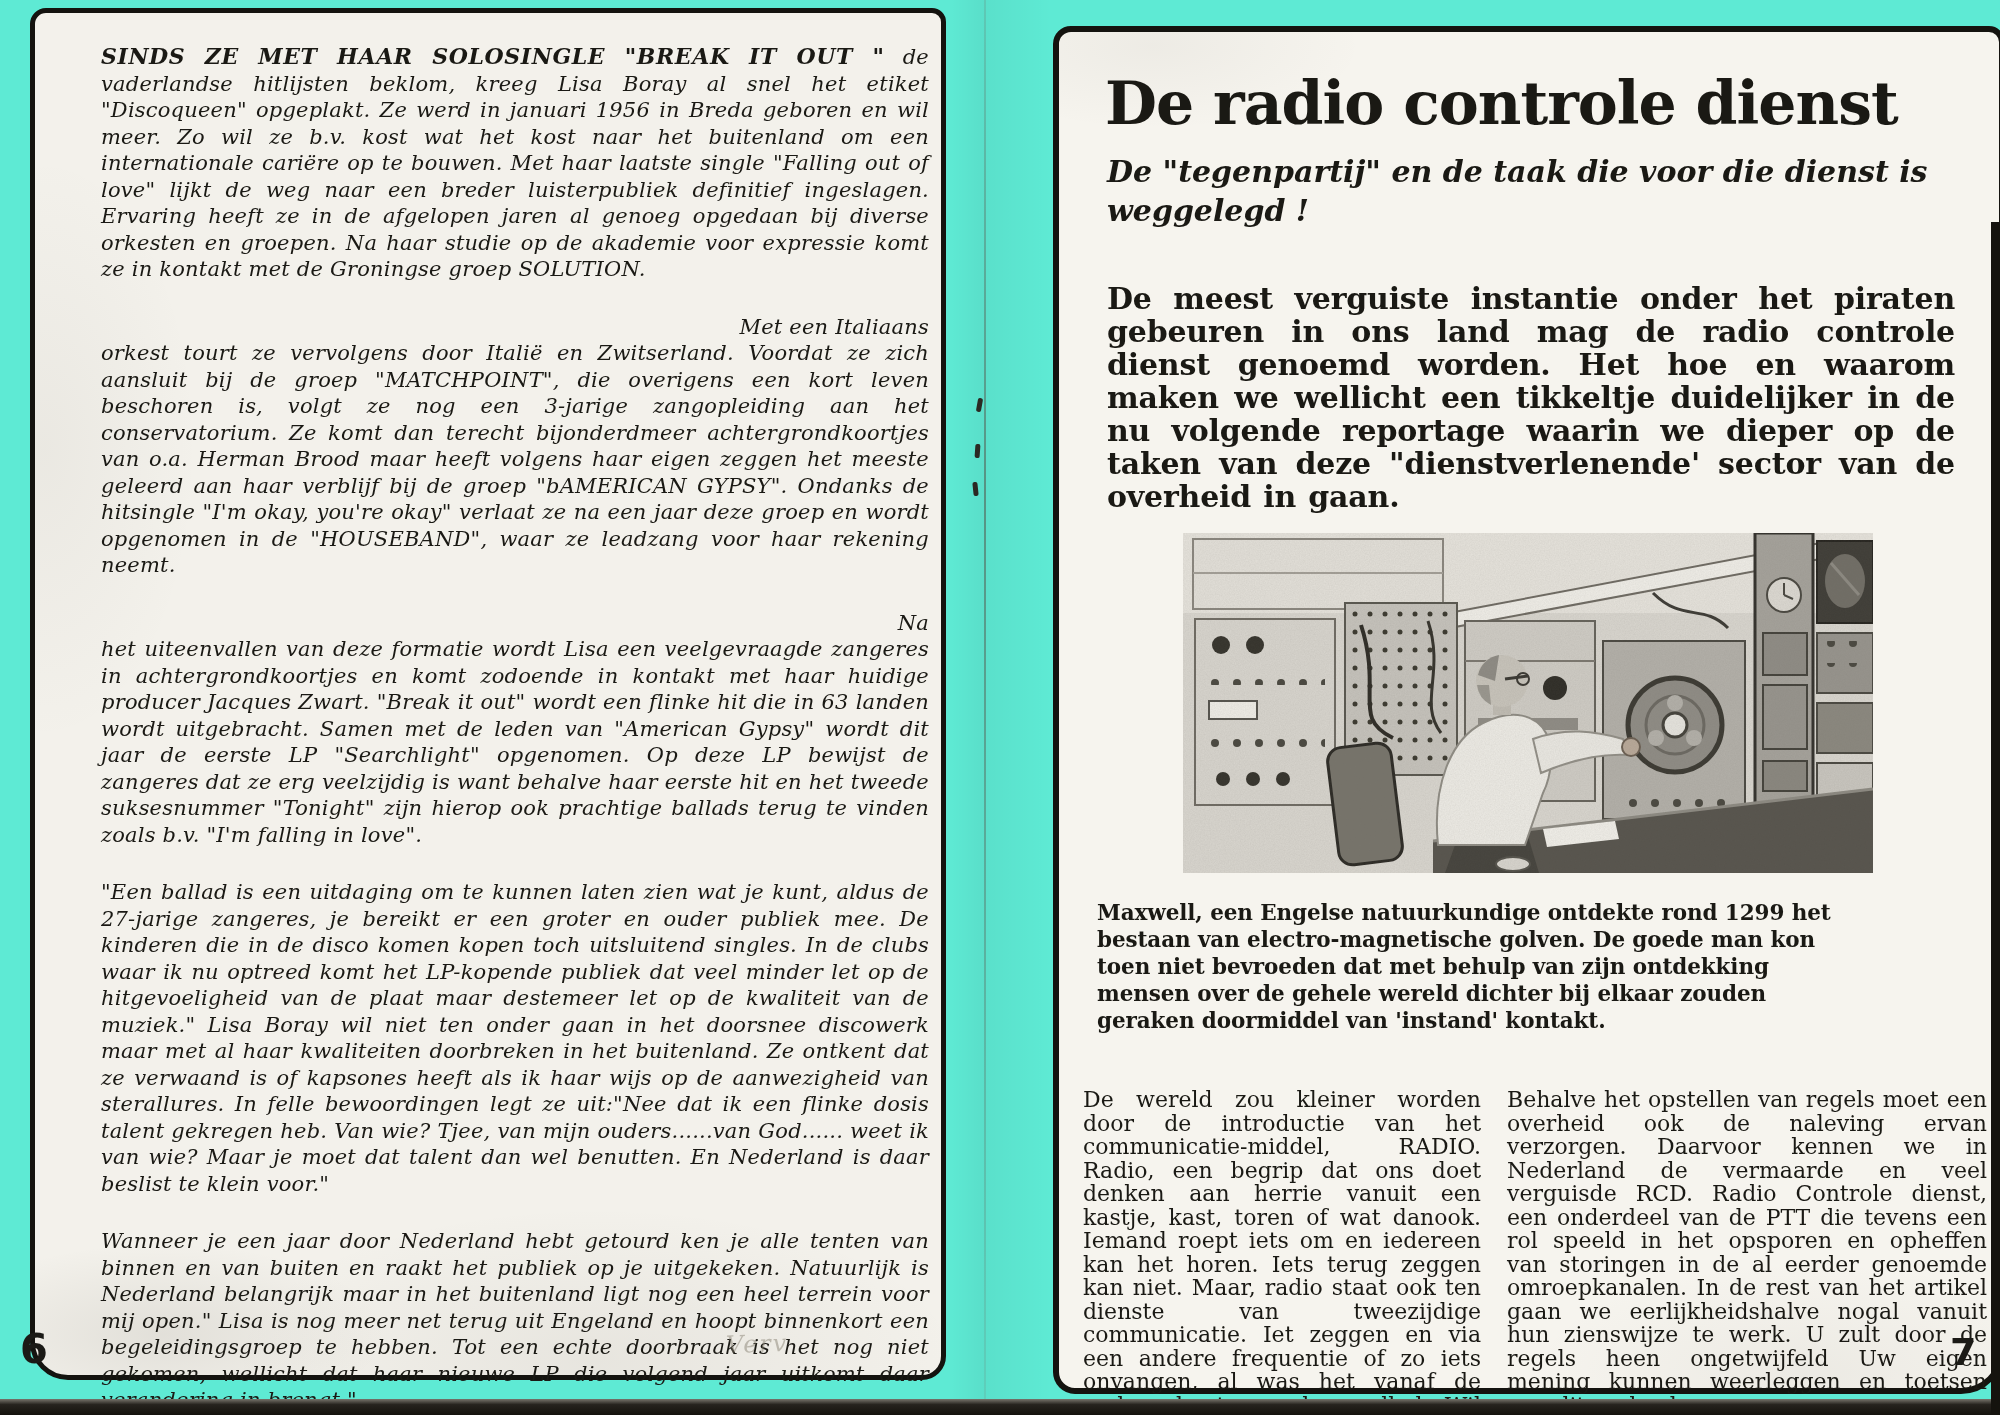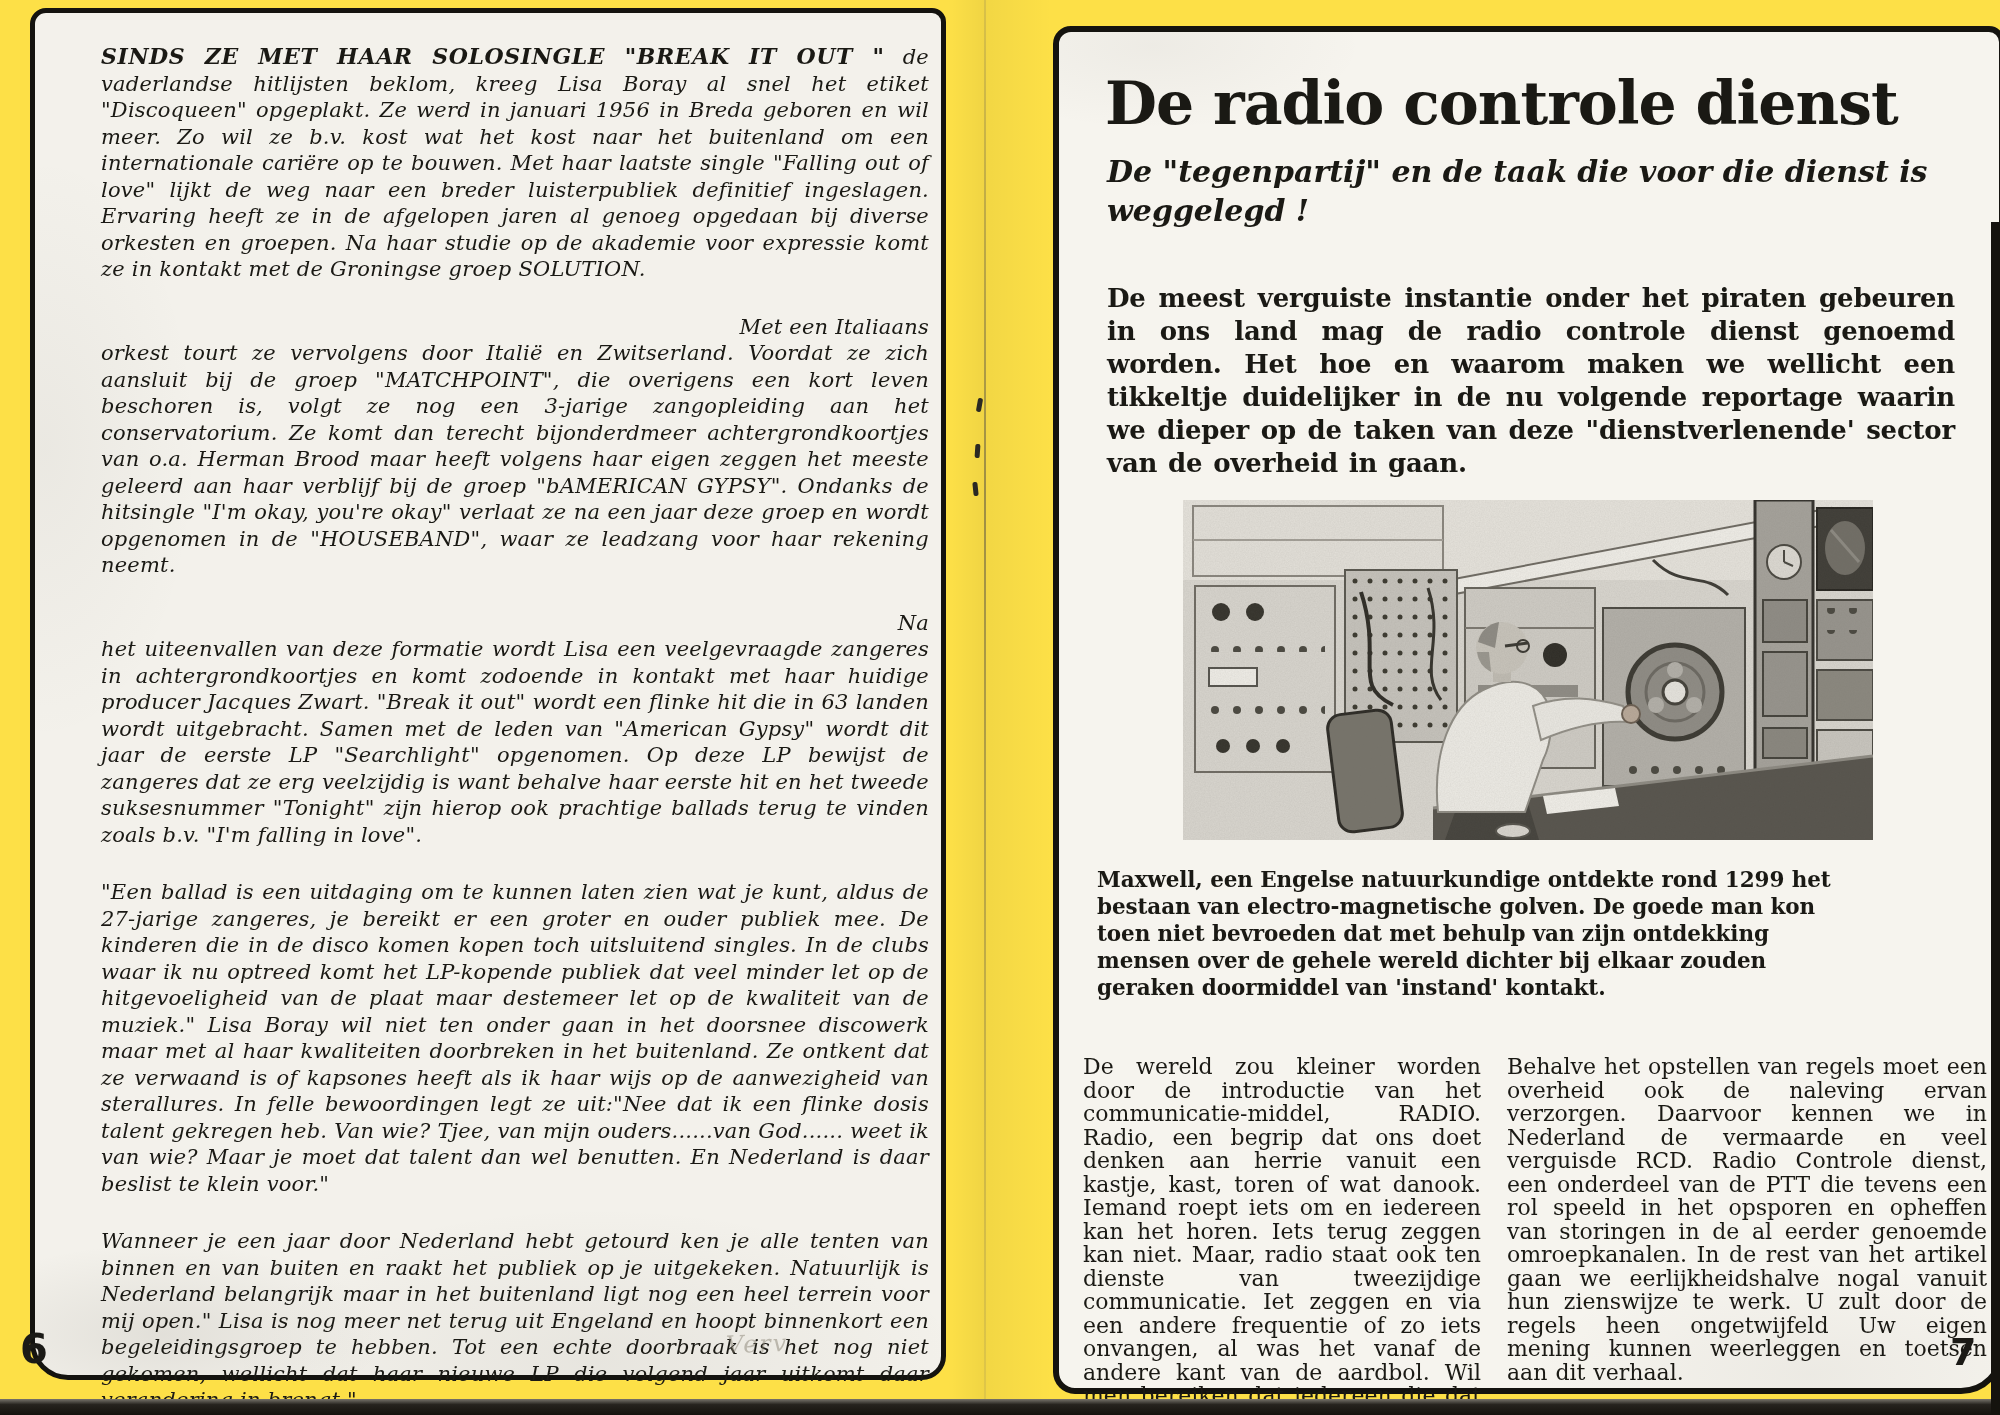--- a/index.html
+++ b/index.html
@@ -1,17 +1,17 @@
 <!DOCTYPE html>
 <html><head>
 <meta charset="utf-8">
 <style>
   html,body{margin:0;padding:0;background:#e9e7e1;}
   .spread{position:relative;width:2000px;height:1415px;overflow:hidden;
-          background:#fde047;font-family:"DejaVu Serif",serif;color:#1a1914;}
+          background:#5eead4;font-family:"DejaVu Serif",serif;color:#1a1914;}
 
   
   .page-left-box{position:absolute;left:30px;top:8px;width:916px;height:1372px;
     box-sizing:border-box;border:5px solid #14130f;border-radius:16px 14px 24px 38px;
     background-color:#f3f1eb;
     background-image:
       radial-gradient(ellipse 320px 130px at 14% 97%, rgba(75,70,58,0.10), transparent 70%),
       radial-gradient(ellipse 520px 220px at 62% 99%, rgba(75,70,58,0.07), transparent 70%),
       radial-gradient(ellipse 220px 420px at 1% 32%, rgba(75,70,58,0.05), transparent 70%);}
   .pl-content{position:absolute;left:66px;right:12px;top:30px;bottom:18px;
@@ -25,21 +25,21 @@
   .page-right-box{position:absolute;left:1053px;top:6px;width:952px;height:1368px;
     box-sizing:border-box;border:6px solid #14130f;border-radius:18px 16px 44px 22px;
     background-color:#f6f4ee;
     background-image:
       radial-gradient(ellipse 400px 160px at 80% 99%, rgba(75,70,58,0.06), transparent 70%),
       radial-gradient(ellipse 300px 120px at 10% 1%, rgba(75,70,58,0.05), transparent 70%); margin-top: 20px;}
   .rp-title{margin:38px 34px 0 46px;font-weight:700;font-size:60px;line-height:66px;
     letter-spacing:-1px;}
   .rp-subtitle{margin:16px 54px 0 48px;font-weight:700;font-style:italic;
     font-size:30px;line-height:39px;}
-  .rp-intro{margin:52px 44px 0 48px;font-weight:700;font-size:26px;line-height:33px;
+  .rp-intro{margin:52px 44px 0 48px;font-weight:700;font-size:30px;line-height:33px;
     text-align:justify;word-spacing:2px;letter-spacing:-0.2px;}
   .rp-photo{display:block;margin:20px 0 0 124px;}
   .rp-caption{margin:26px 148px 0 38px;font-weight:700;font-size:21.5px;
     line-height:27px;letter-spacing:-0.1px;}
   .rp-columns{display:flex;gap:26px;margin:32px 12px 0 24px;}
   .rp-col{text-align:justify;font-size:22px;line-height:23.5px;word-spacing:1px;}
   .rp-col.first{width:398px;flex:none;}
   .rp-col.second{flex:1;}
 
   

